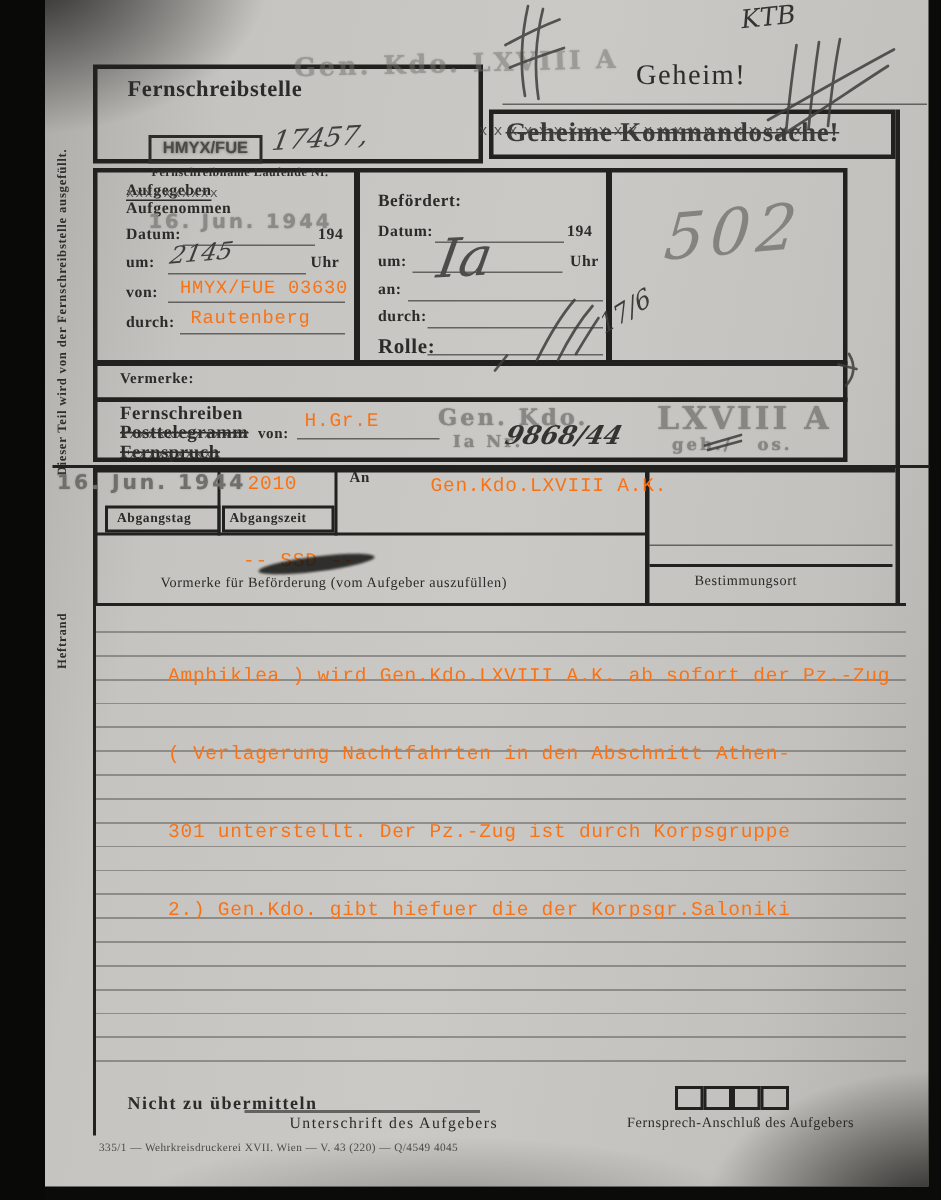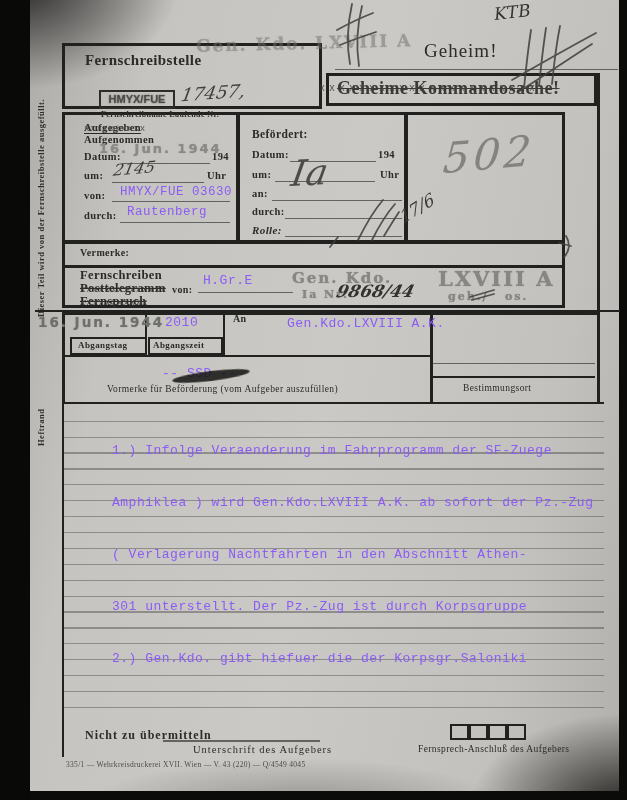--- a/index.html
+++ b/index.html
@@ -13,21 +13,21 @@
       radial-gradient(ellipse 300px 70px at 45% 102%, rgba(20,20,18,.30), rgba(20,20,18,0) 70%),
       linear-gradient(100deg,#aeaca8,#c6c4c0 18%,#cbc9c5 50%,#c3c1bd 82%,#b2b0ac);}
   .blackstrip{left:0;top:0;width:30px;height:800px;background:#090908;}
   
   .ln{background:#21211f;}
   .box{border:3px solid #21211f;box-sizing:border-box;background:transparent;}
   .thin{background:rgba(45,45,43,.65);}
   
   .lbl{color:#2b2b29;font-weight:700;letter-spacing:.4px;}
   .lbl-sm{font-size:9px;}
-  .typed{font-family:"Liberation Mono","DejaVu Sans Mono",monospace;color:#8b5cf6;
+  .typed{font-family:"Liberation Mono","DejaVu Sans Mono",monospace;color:#f97316;
          letter-spacing:.5px;white-space:pre;}
   .hand{font-family:"DejaVu Serif","Liberation Serif",serif;font-style:italic;color:#4c4c4a;}
   .pencil{color:#84847f;}
   .stamp{font-family:"DejaVu Serif",serif;font-weight:700;color:#6f6f6b;opacity:.72;
          letter-spacing:2px;text-shadow:0 0 1px rgba(90,90,86,.9);}
   .datestamp{font-family:"DejaVu Sans","Liberation Sans",sans-serif;font-weight:700;
          letter-spacing:2px;color:#8a8a86;text-shadow:0 0 1px rgba(120,120,116,.8);}
   .strikex{font-family:"Liberation Mono",monospace;color:#3c3c3a;opacity:.85;white-space:pre;}
   .vtext{writing-mode:vertical-rl;transform:rotate(180deg);font-size:8.5px;font-weight:700;
          color:#2e2e2c;letter-spacing:.5px;}
@@ -103,21 +103,21 @@
 <div class="abs lbl" style="left:252px;top:149px;font-size:10.5px;">Datum:</div>
 <div class="abs thin" style="left:290px;top:161px;width:86px;height:1px;"></div>
 <div class="abs lbl" style="left:378px;top:149px;font-size:10.5px;">194</div>
 <div class="abs lbl" style="left:252px;top:169px;font-size:10.5px;">um:</div>
 <div class="abs thin" style="left:275px;top:181px;width:100px;height:1px;"></div>
 <div class="abs lbl" style="left:380px;top:169px;font-size:10.5px;">Uhr</div>
 <div class="abs lbl" style="left:252px;top:188px;font-size:10.5px;">an:</div>
 <div class="abs thin" style="left:272px;top:200px;width:130px;height:1px;"></div>
 <div class="abs lbl" style="left:252px;top:206px;font-size:10.5px;">durch:</div>
 <div class="abs thin" style="left:285px;top:218px;width:117px;height:1px;"></div>
-<div class="abs lbl" style="left:252px;top:224px;font-size:11px;font-style:italic;">Rolle:</div>
+<div class="abs lbl" style="left:252px;top:224px;font-size:14px;">Rolle:</div>
 <div class="abs thin" style="left:285px;top:236px;width:117px;height:1px;"></div>
 <div class="abs hand" style="left:292px;top:152px;font-size:36px;color:#38383​6;transform:skewX(-12deg) rotate(-3deg);">Ia</div>
 <div class="abs hand" style="left:398px;top:198px;font-size:17px;color:#3b3b39;transform:rotate(-32deg) skewX(-10deg);">17/6</div>
 
 <div class="abs hand pencil" style="left:443px;top:130px;font-size:42px;transform:rotate(-5deg) skewX(-10deg);letter-spacing:4px;">502</div>
 
 <div class="abs lbl" style="left:80px;top:247px;font-size:10px;">Vermerke:</div>
 <div class="abs lbl" style="left:80px;top:268px;font-size:12.5px;">Fernschreiben</div>
 <div class="abs lbl" style="left:80px;top:281px;font-size:12.5px;text-decoration:line-through;">Posttelegramm</div>
 <div class="abs strikex" style="left:80px;top:285px;font-size:9px;letter-spacing:.8px;">xxxxxxxxxxxxxx</div>
@@ -139,21 +139,20 @@
 <div class="abs lbl" style="left:153px;top:340px;font-size:9px;">Abgangszeit</div>
 <div class="abs lbl" style="left:233px;top:313px;font-size:10px;">An</div>
 <div class="abs typed" style="left:287px;top:316px;font-size:13px;">Gen.Kdo.LXVIII A.K.</div>
 
 <div class="abs typed" style="left:162px;top:366px;font-size:13px;">-- SSD --</div>
 <div class="abs" style="left:172px;top:371px;width:78px;height:10px;background:#141412;border-radius:50%;transform:rotate(-7deg);opacity:.85;filter:blur(.6px);"></div>
 <div class="abs lbl" style="left:107px;top:384px;font-size:9.5px;font-weight:400;">Vormerke für Beförderung (vom Aufgeber auszufüllen)</div>
 <div class="abs lbl" style="left:463px;top:383px;font-size:9.5px;font-weight:400;">Bestimmungsort</div>
 
 <div class="abs typed" style="left:112px;top:407px;width:500px;">
-  <div class="mline">1.) Infolge Veraenderung im Fahrprogramm der SF-Zuege</div>
   <div class="mline">Amphiklea ) wird Gen.Kdo.LXVIII A.K. ab sofort der Pz.-Zug</div>
   <div class="mline">( Verlagerung Nachtfahrten in den Abschnitt Athen-</div>
   <div class="mline">301 unterstellt. Der Pz.-Zug ist durch Korpsgruppe</div>
   <div class="mline">2.) Gen.Kdo. gibt hiefuer die der Korpsgr.Saloniki</div>
   
   
   
   
   
   

